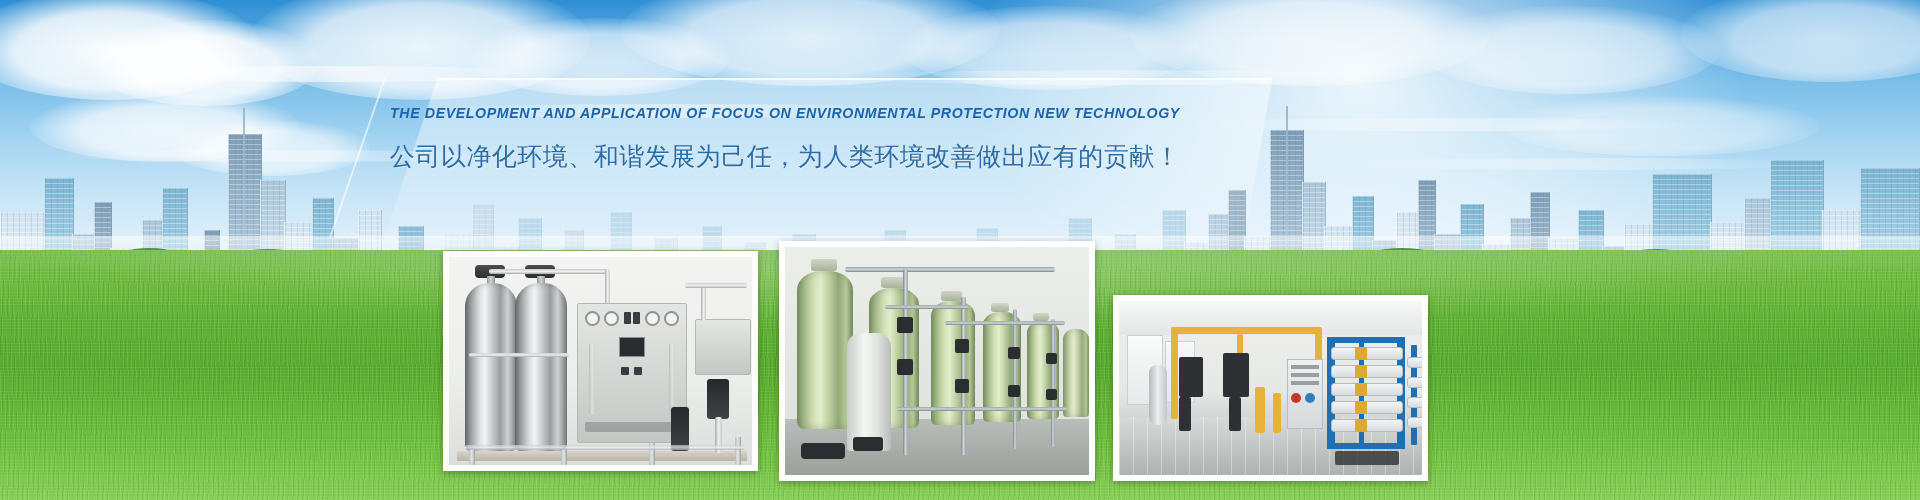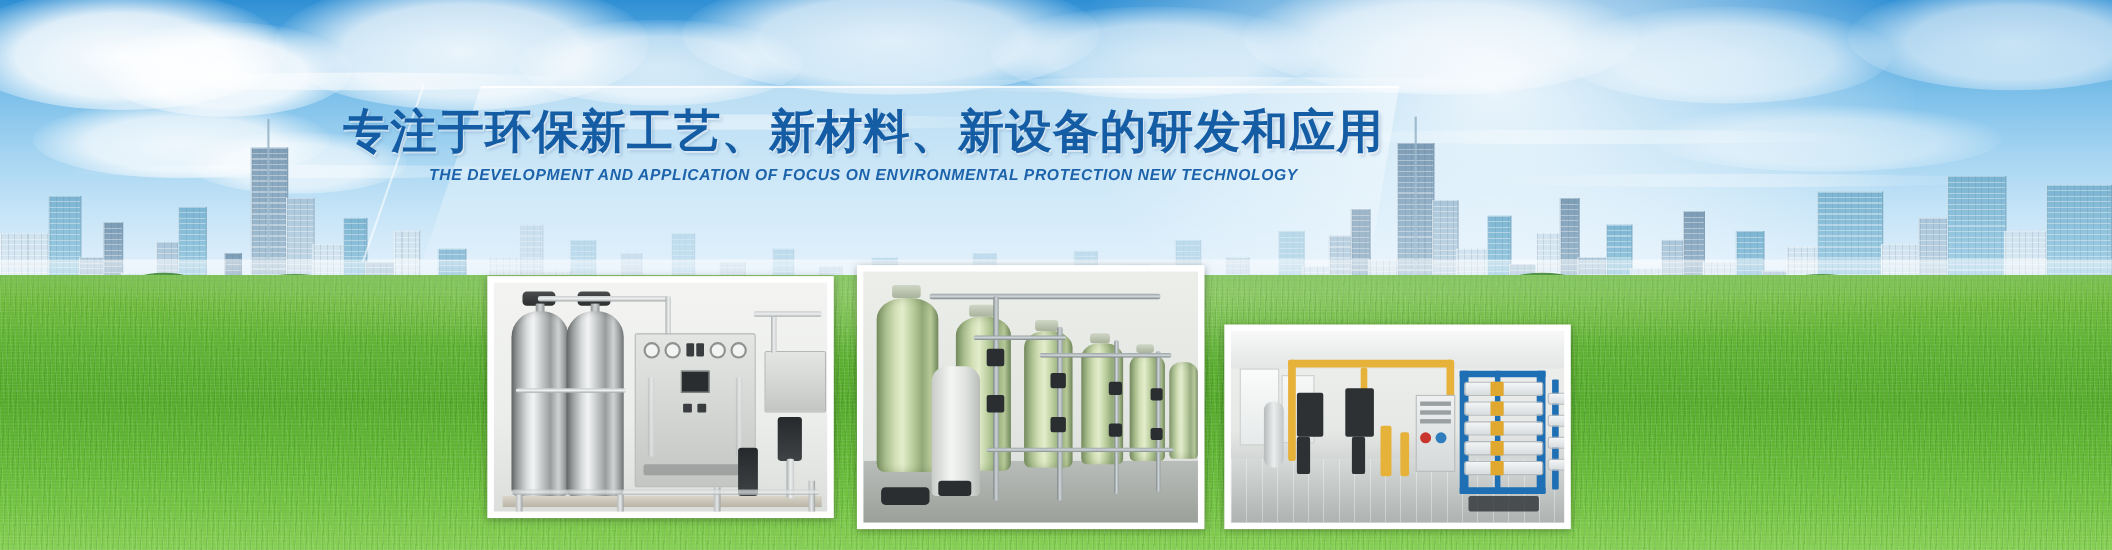--- a/index.html
+++ b/index.html
@@ -382,22 +382,22 @@
 
   <div class="grass"></div>
 
   <div class="panel"></div>
   <div class="panel-edge">
     <i style="left:53px;top:0;width:835px;height:2px;"></i>
     <i style="left:0;top:0;width:2px;height:160px;transform:skewX(-19deg);transform-origin:top left;opacity:.8;"></i>
   </div>
 
   <div class="textblock">
-    <div class="headline">专注于环保新工艺、新材料、新设备的研发和应用</div>
     <div class="subline">THE DEVELOPMENT AND APPLICATION OF FOCUS ON ENVIRONMENTAL PROTECTION NEW TECHNOLOGY</div>
+    <div class="tagline">公司以净化环境、和谐发展为己任，为人类环境改善做出应有的贡献！</div>
   </div>
 
   <div class="photo p1" style="left:443px;top:251px;width:315px;height:220px;">
     <div class="inner">
       <div class="base" style="left:8px;bottom:4px;width:290px;height:10px;"></div>
 
       <div class="tank-head" style="left:26px;top:8px;width:30px;height:13px;"></div>
       <div class="tank-neck" style="left:38px;top:19px;width:8px;height:8px;"></div>
       <div class="tank" style="left:16px;top:26px;width:52px;height:168px;"></div>
 

